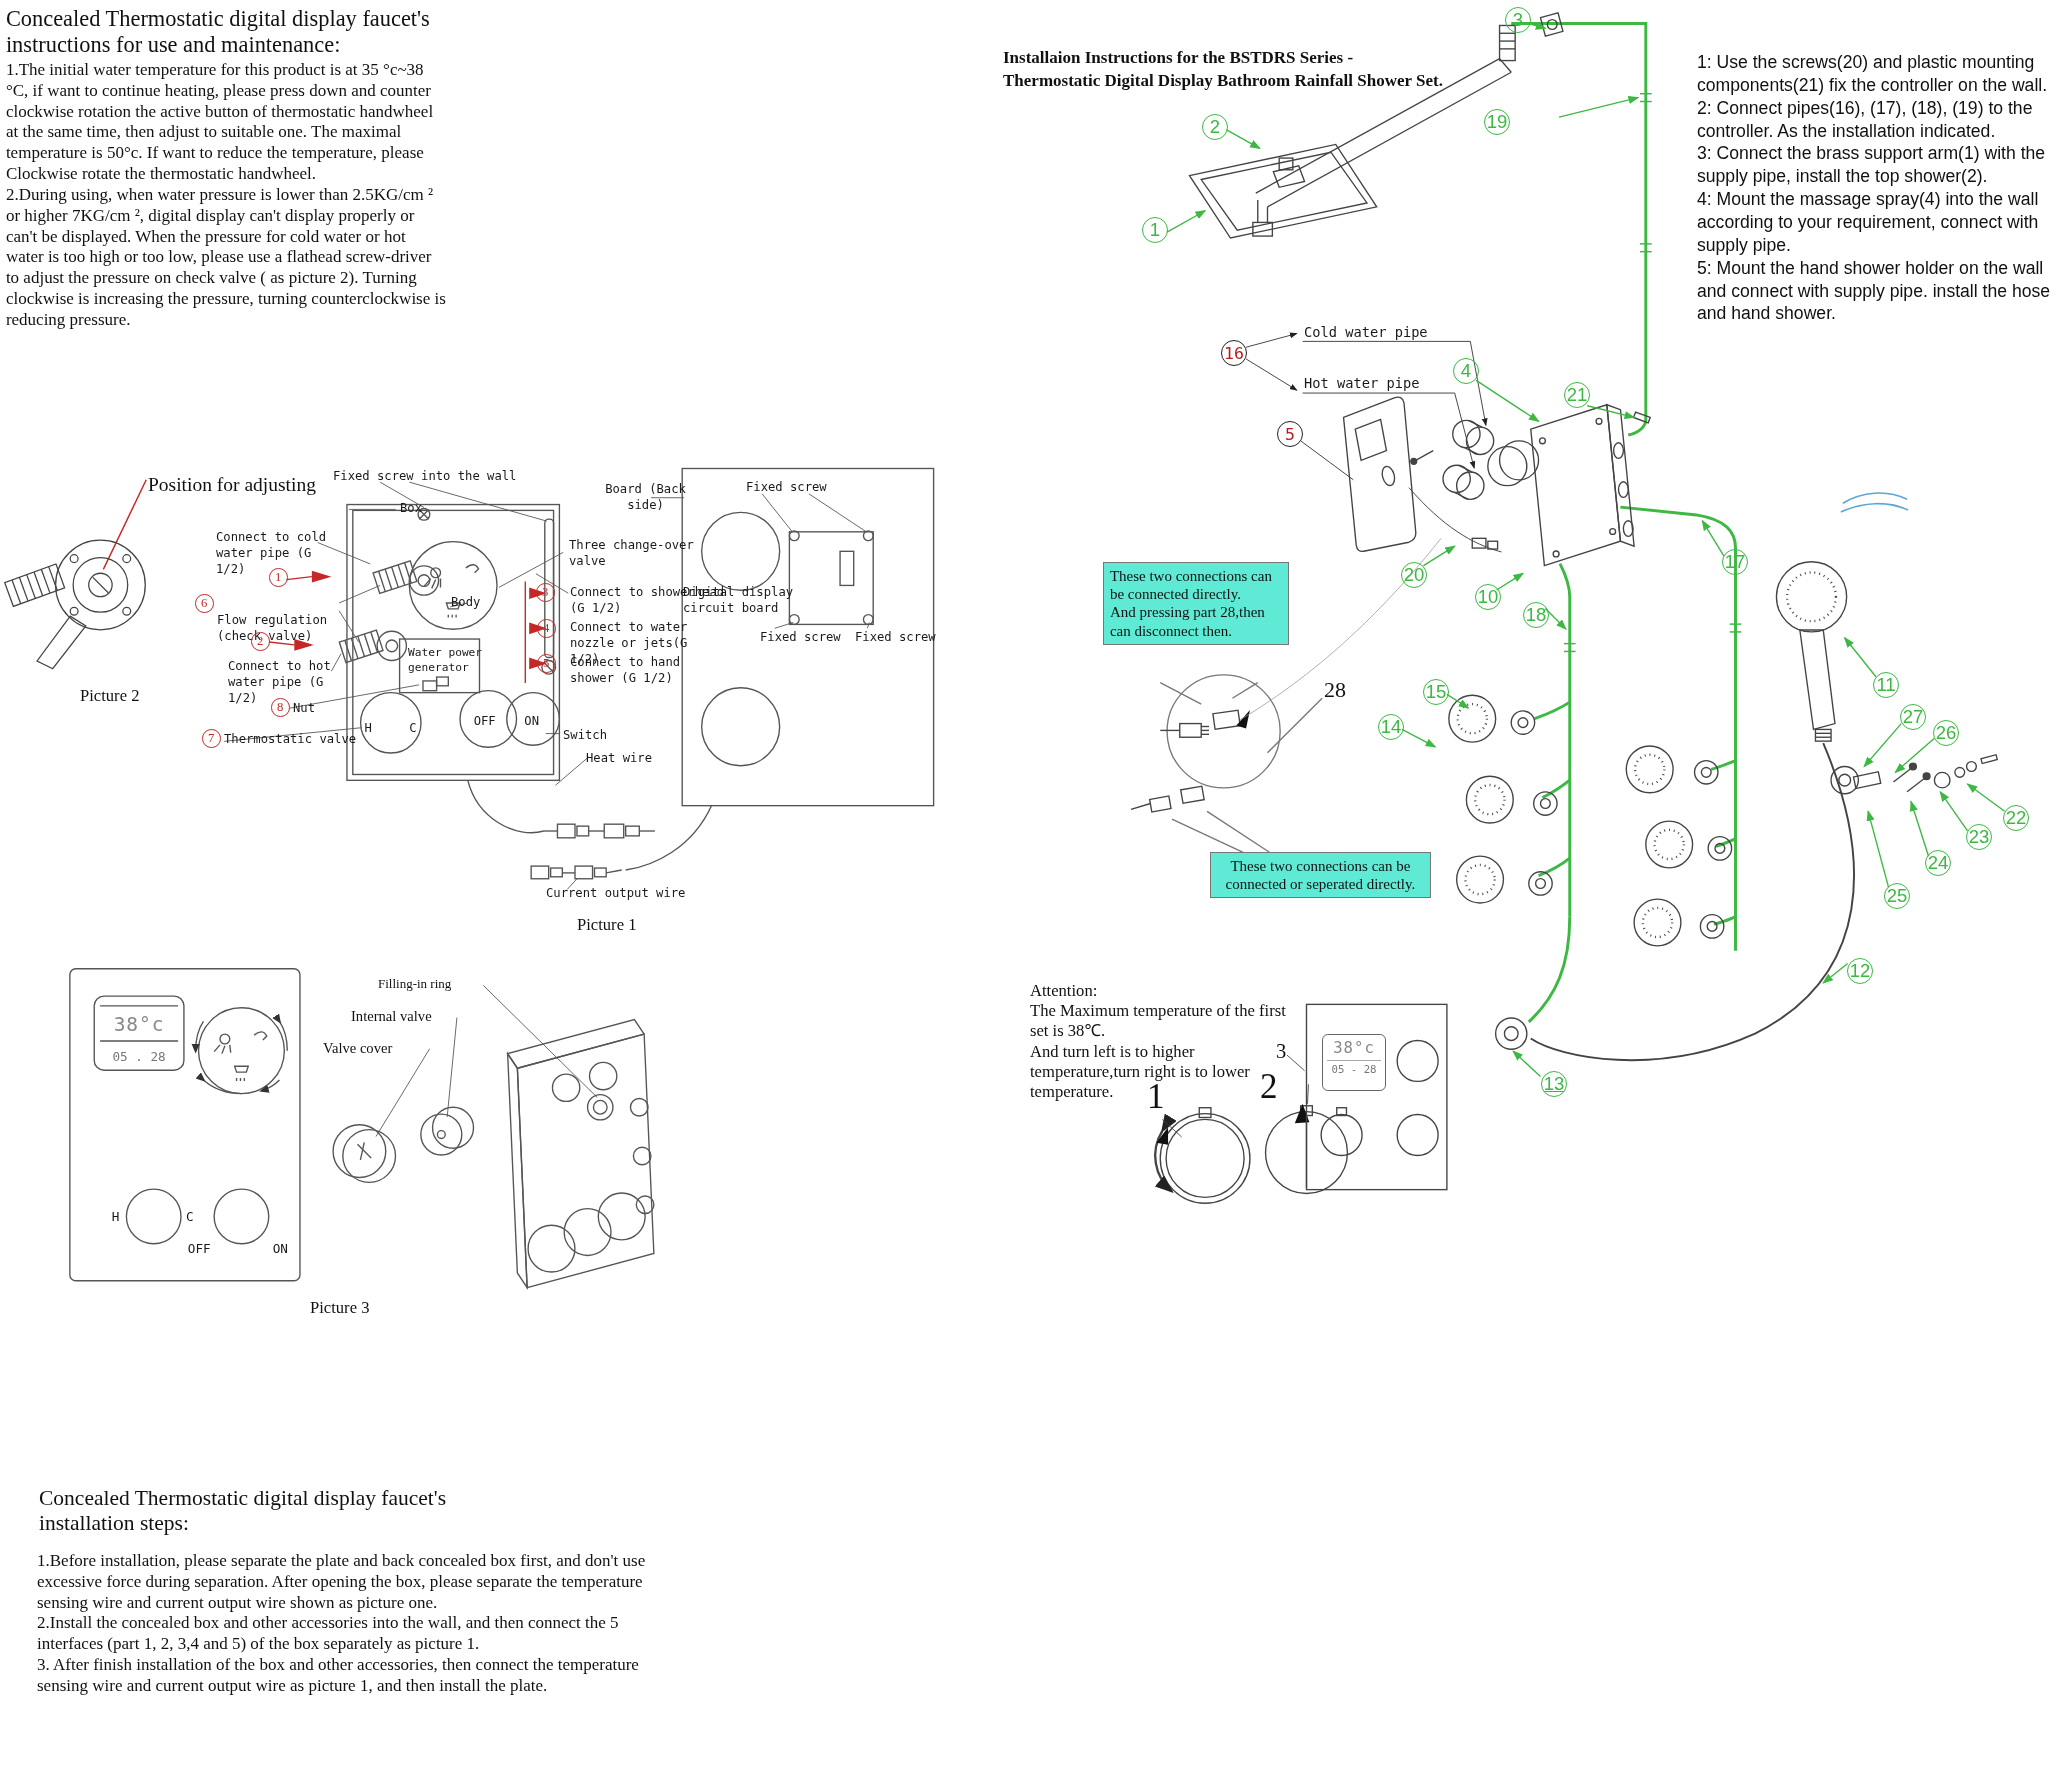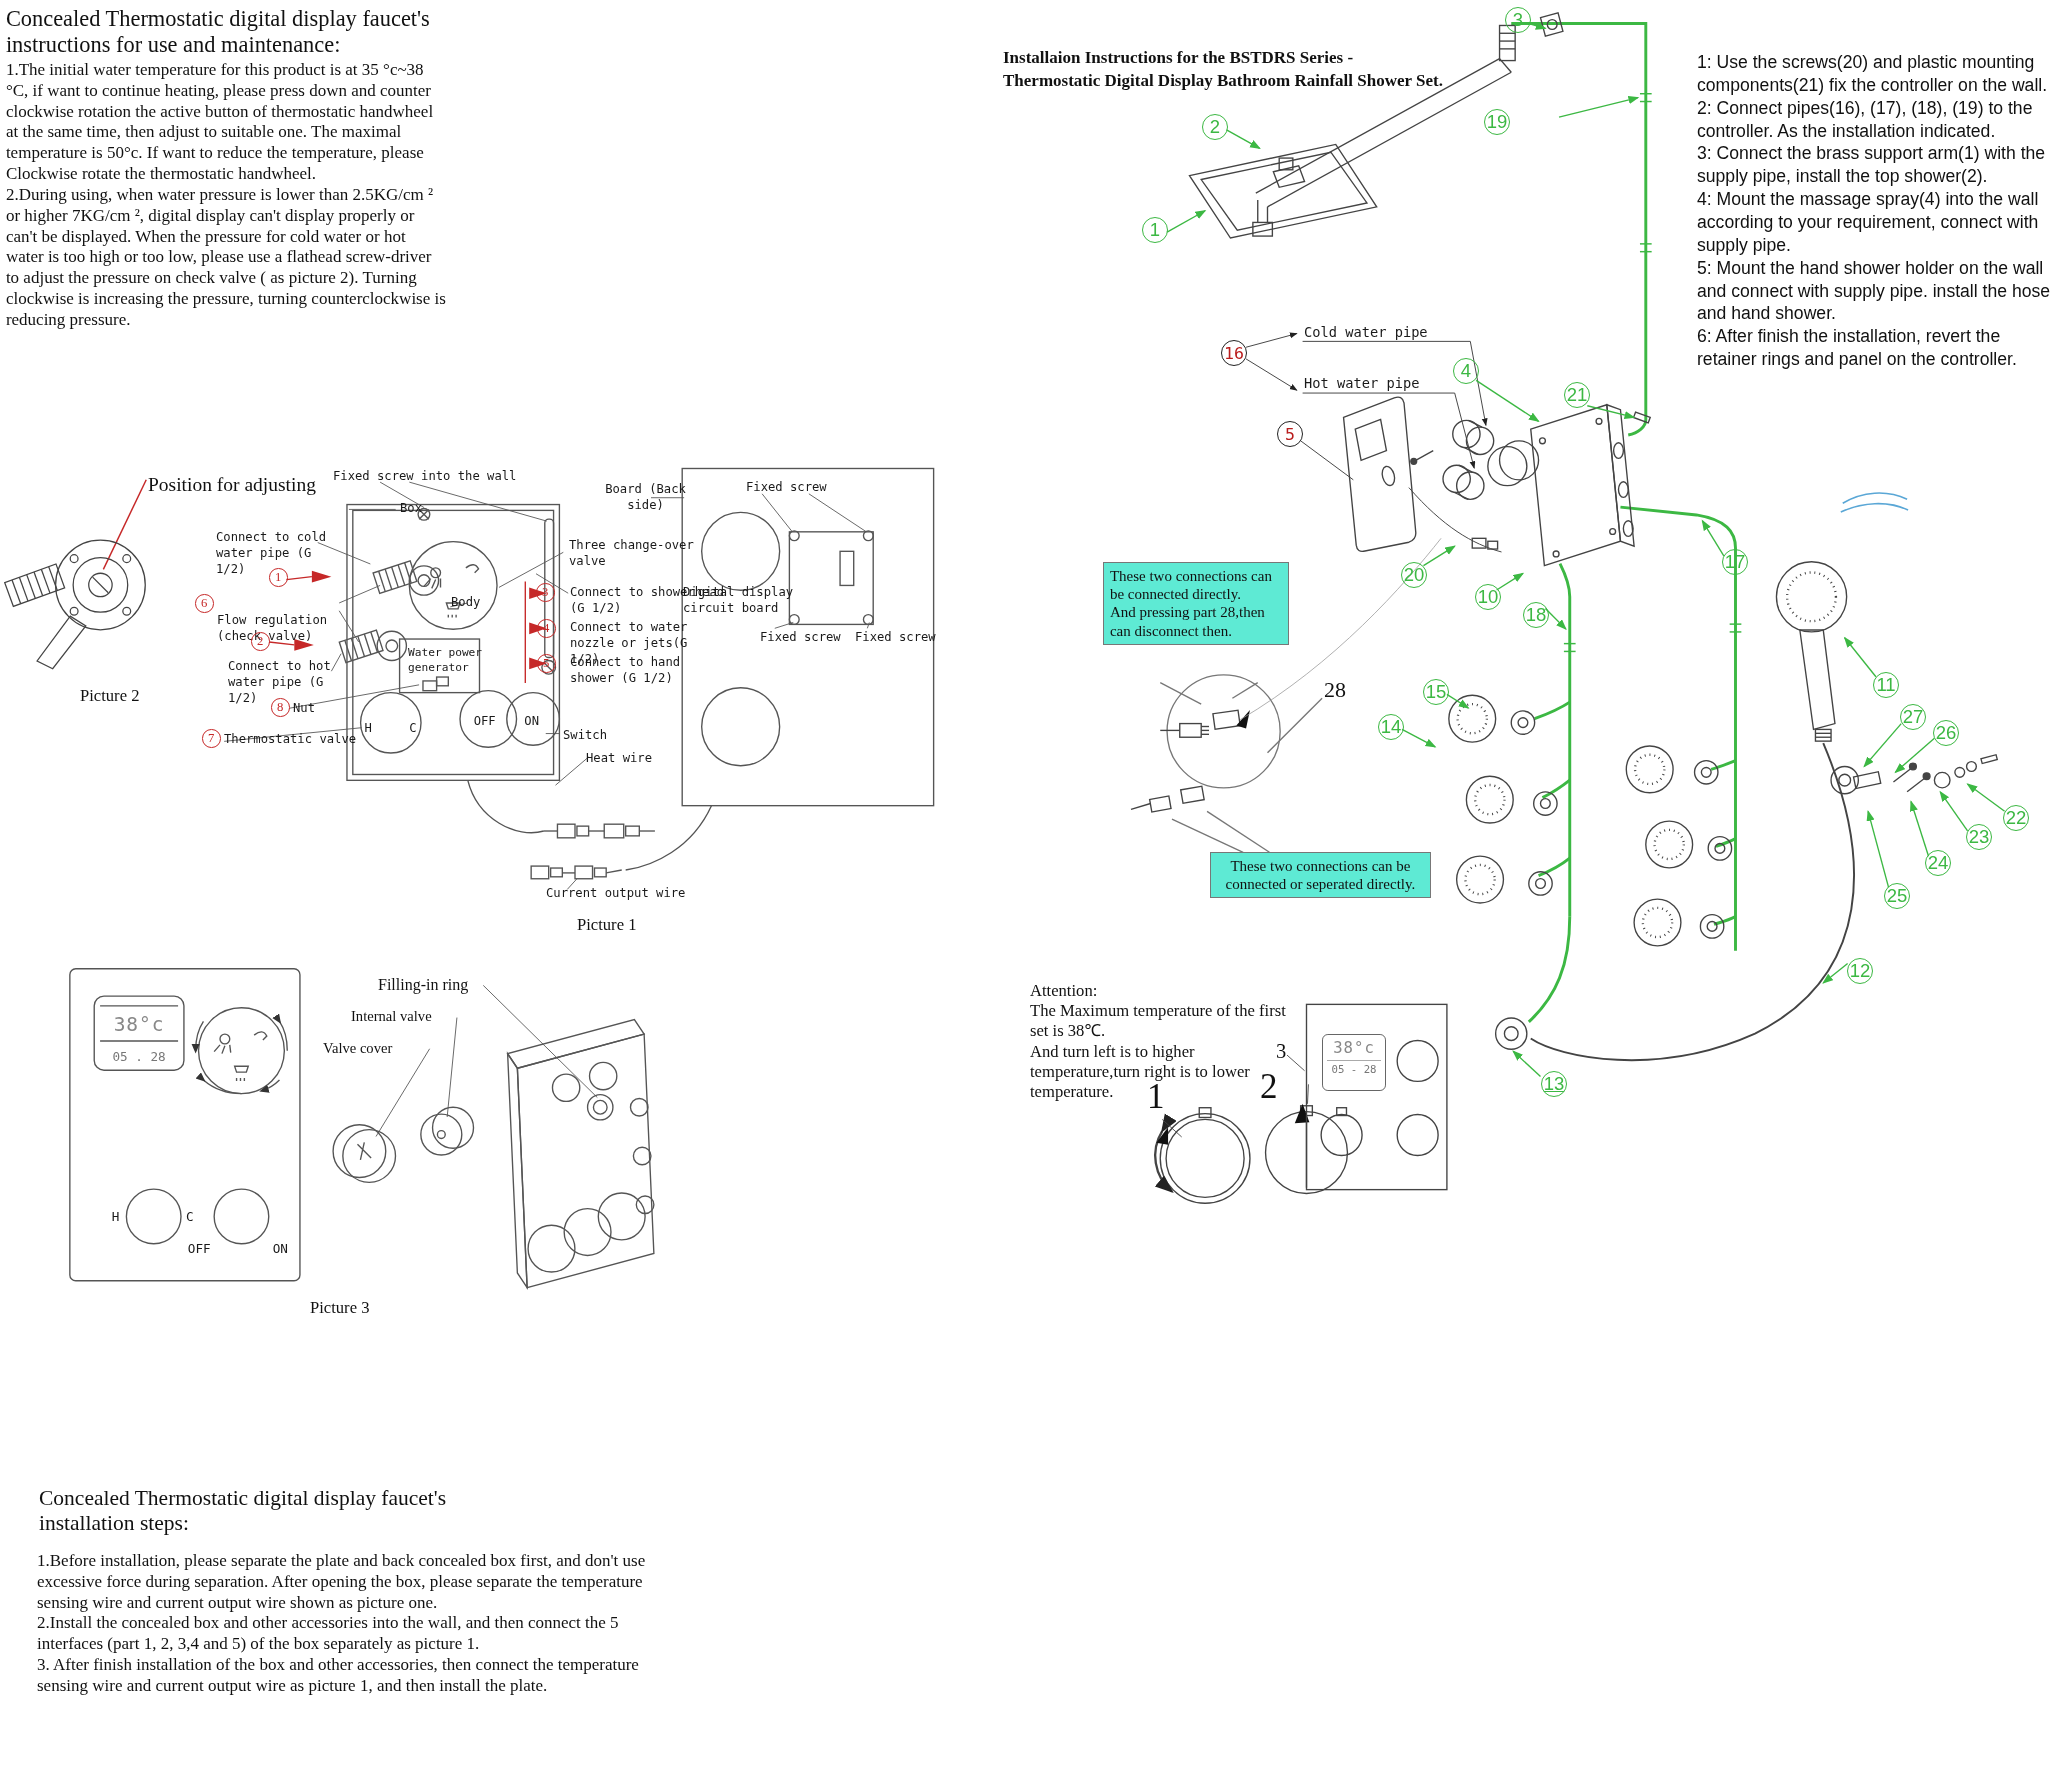--- a/index.html
+++ b/index.html
@@ -273,21 +273,21 @@
       <text x="54" y="267">H</text>
       <text x="130" y="267">C</text>
       <text x="132" y="300">OFF</text>
       <text x="219" y="300">ON</text>
     </g>
     <g font-family="DejaVu Sans Mono, monospace" text-anchor="middle" fill="#888">
       <text x="82" y="72" font-size="20" letter-spacing="1">38°c</text>
       <text x="82" y="103" font-size="13" fill="#777">05 . 28</text>
     </g>
   </svg>
-  <div class="abs serif" style="left:378px;top:976px;font-size:16px;">Filling-in ring</div>
+  <div class="abs serif" style="left:378px;top:976px;font-size:13px;">Filling-in ring</div>
   <div class="abs serif" style="left:351px;top:1008px;font-size:14.6px;">Internal valve</div>
   <div class="abs serif" style="left:323px;top:1040px;font-size:14.6px;">Valve cover</div>
   <div class="abs caption" style="left:310px;top:1298px;">Picture 3</div>
 
   <div class="abs" style="left:39px;top:1486px;width:410px;">
     <h1 class="doc-title" style="font-size:21.5px;">Concealed Thermostatic digital display faucet's installation steps:</h1>
   </div>
   <div class="abs body-text" style="left:37px;top:1551px;width:629px;">
     <p>1.Before installation, please separate the plate and back concealed box first, and don't use excessive force during separation. After opening the box, please separate the temperature sensing wire and current output wire shown as picture one.</p>
     <p>2.Install the concealed box and other accessories into the wall, and then connect the 5 interfaces (part 1, 2, 3,4 and 5) of the box separately as picture 1.</p>
@@ -297,21 +297,20 @@
   <div class="abs serif bold-header" style="left:1003px;top:47px;width:488px;">
     <div>Installaion Instructions for  the BSTDRS Series -</div>
     <div>Thermostatic Digital Display Bathroom Rainfall Shower Set.</div>
   </div>
   <div class="abs right-instr" style="left:1697px;top:51px;width:366px;">
     <p>1: Use the screws(20) and plastic mounting components(21) fix the controller on the wall.</p>
     <p>2: Connect pipes(16), (17), (18), (19) to the controller. As the installation indicated.</p>
     <p>3: Connect the brass support arm(1) with the supply pipe, install the top shower(2).</p>
     <p>4: Mount the massage spray(4) into the wall according to your requirement, connect with supply pipe.</p>
     <p>5: Mount the hand shower holder on the wall and connect with supply pipe. install the hose and hand shower.</p>
-    <p>6: After finish the installation, revert the retainer rings and panel on the controller.</p>
   </div>
 
   <svg style="left:1014px;top:0;" width="1053" height="1219" viewBox="0 0 1080 1250">
     <defs>
       <marker id="ag" markerWidth="9" markerHeight="8" refX="7" refY="3" orient="auto">
         <path d="M0,0L8,3L0,6z" fill="#3cb843"></path>
         </marker>
       <marker id="ab2" markerWidth="9" markerHeight="8" refX="7" refY="3" orient="auto">
         <path d="M0,0L8,3L0,6z" fill="#222"></path>
         </marker>

